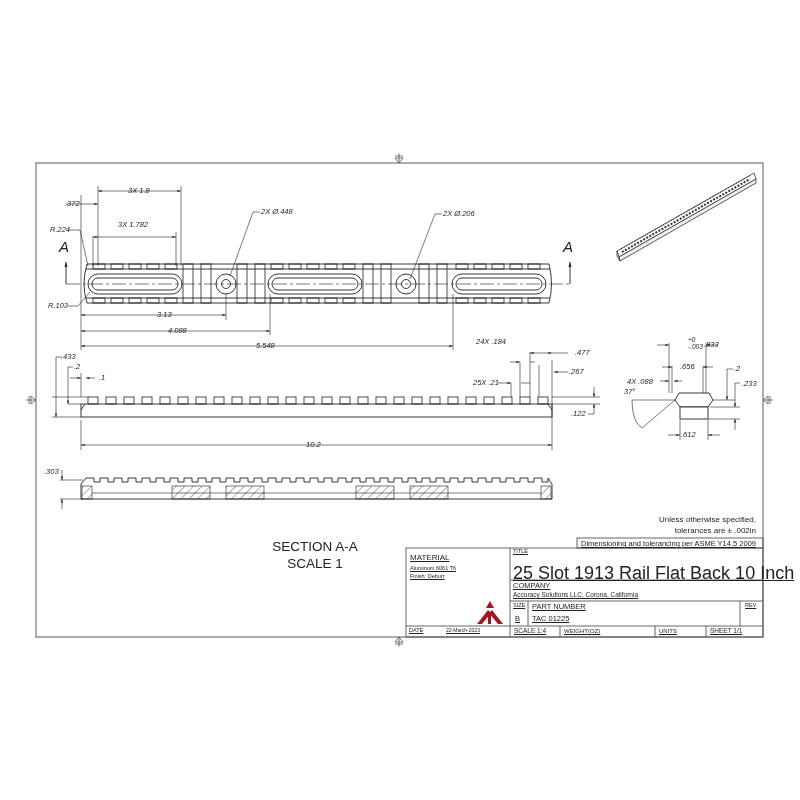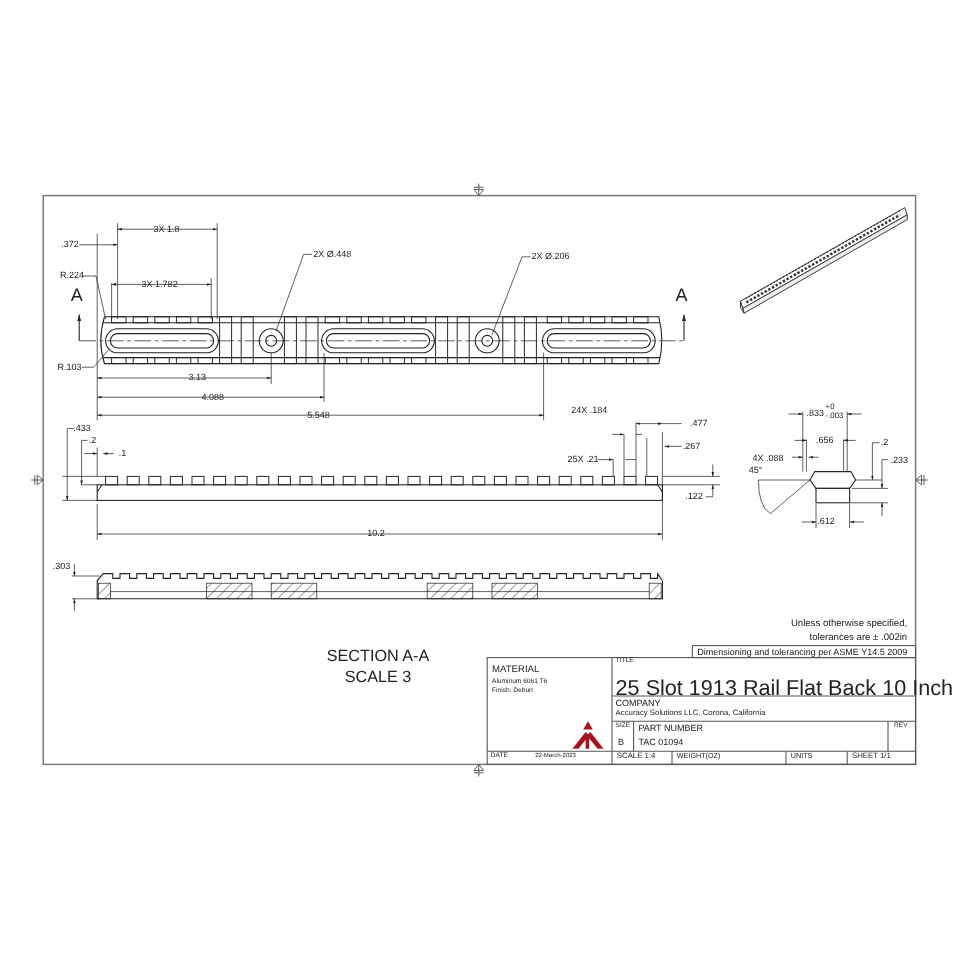--- a/index.html
+++ b/index.html
@@ -1,22 +1,22 @@
 <!DOCTYPE html>
 <html><head>
 <meta charset="utf-8">
 <style>
   html, body { margin: 0; padding: 0; background: #ffffff; }
   body { width: 800px; height: 800px; position: relative; overflow: hidden; font-family: "Liberation Sans", sans-serif; color: #222; }
   #drawing { position: absolute; left: 0; top: 0; width: 800px; height: 800px; }
-  .lbl { position: absolute; font-family: "Liberation Sans", sans-serif; font-size: 7.5px; color: #222; white-space: nowrap; line-height: 1; }
+  .lbl { position: absolute; font-family: "Liberation Sans", sans-serif; font-size: 7.5px; color: #222; white-space: nowrap; line-height: 1; font-style: italic; }
   .big { font-size: 15px; }
   .section-title { position: absolute; left: 255px; top: 538px; width: 120px; text-align: center; font-size: 13.5px; line-height: 17px; color: #222; }
   .note { position: absolute; right: 44px; top: 514px; text-align: right; font-size: 8px; line-height: 11px; color: #222; }
-  .tb { position: absolute; font-family: "Liberation Sans", sans-serif; color: #222; white-space: nowrap; line-height: 1; }
+  .tb { position: absolute; font-family: "Liberation Sans", sans-serif; color: #222; white-space: nowrap; line-height: 1; text-decoration: underline; }
 </style>
 </head>
 <body>
 
 <svg id="drawing" width="800" height="800" viewBox="0 0 800 800" xmlns="http://www.w3.org/2000/svg">
   <defs>
     <pattern id="hatch" patternUnits="userSpaceOnUse" width="6" height="6" patternTransform="rotate(45)">
       <line x1="0" y1="0" x2="0" y2="6" stroke="#333" stroke-width="0.8"></line>
     </pattern>
     <marker id="arr" viewBox="0 0 10 10" refX="10" refY="5" markerWidth="6" markerHeight="6" orient="auto-start-reverse">
@@ -274,23 +274,23 @@
 
   <g fill="#a8141c">
     <path d="M490,601 L494,608 L486,608 Z"></path>
     <path d="M477,624 L488,610 L491,613 L482,624 Z"></path>
     <path d="M503,624 L492,610 L489,613 L498,624 Z"></path>
     <path d="M488,613 L491,613 L491,624 L488,624 Z"></path>
   </g>
 </svg>
 
 <span class="lbl" style="left:128px;top:187px">3X 1.8</span>
-<span class="lbl" style="left:51px;top:200px">.372</span>
+<span class="lbl" style="left:65px;top:200px">.372</span>
 <span class="lbl" style="left:50px;top:226px">R.224</span>
-<span class="lbl" style="left:118px;top:233px">3X 1.782</span>
+<span class="lbl" style="left:118px;top:221px">3X 1.782</span>
 <span class="lbl" style="left:261px;top:208px">2X Ø.448</span>
 <span class="lbl" style="left:443px;top:210px">2X Ø.206</span>
 <span class="lbl big" style="left:59px;top:239px">A</span>
 <span class="lbl big" style="left:563px;top:239px">A</span>
 <span class="lbl" style="left:48px;top:302px">R.103</span>
 <span class="lbl" style="left:157px;top:311px">3.13</span>
 <span class="lbl" style="left:168px;top:327px">4.088</span>
 <span class="lbl" style="left:256px;top:342px">5.548</span>
 
 <span class="lbl" style="left:61px;top:353px">.433</span>
@@ -299,49 +299,49 @@
 <span class="lbl" style="left:476px;top:338px">24X .184</span>
 <span class="lbl" style="left:473px;top:379px">25X .21</span>
 <span class="lbl" style="left:575px;top:349px">.477</span>
 <span class="lbl" style="left:569px;top:368px">.267</span>
 <span class="lbl" style="left:571px;top:410px">.122</span>
 <span class="lbl" style="left:306px;top:441px">10.2</span>
 
 <span class="lbl" style="left:44px;top:468px">.303</span>
 <div class="section-title">
   <div>SECTION A-A</div>
-  <div>SCALE 3</div>
+  <div>SCALE 1</div>
 </div>
 
-<span class="lbl" style="left:672px;top:341px">.833</span>
+<span class="lbl" style="left:704px;top:341px">.833</span>
 <span class="lbl" style="left:688px;top:337px;font-size:6.5px">+0</span>
 <span class="lbl" style="left:688px;top:344px;font-size:6.5px">-.003</span>
 <span class="lbl" style="left:680px;top:363px">.656</span>
 <span class="lbl" style="left:627px;top:378px">4X .088</span>
-<span class="lbl" style="left:624px;top:388px">45°</span>
+<span class="lbl" style="left:624px;top:388px">37°</span>
 <span class="lbl" style="left:734px;top:365px">.2</span>
 <span class="lbl" style="left:742px;top:380px">.233</span>
 <span class="lbl" style="left:681px;top:431px">.612</span>
 
 <div class="note">
   <div>Unless otherwise specified,</div>
   <div>tolerances are ± .002in</div>
 </div>
 
 <span class="tb" style="left:581px;top:540px;font-size:7.5px">Dimensioning and tolerancing per ASME Y14.5 2009</span>
 <span class="tb" style="left:410px;top:554px;font-size:8px">MATERIAL</span>
 <span class="tb" style="left:410px;top:566px;font-size:5.5px">Aluminum 6061 T6</span>
 <span class="tb" style="left:410px;top:574px;font-size:5.5px">Finish: Deburr</span>
 <span class="tb" style="left:513px;top:549px;font-size:5.5px">TITLE</span>
 <span class="tb" style="left:513px;top:564px;font-size:18px">25 Slot 1913 Rail Flat Back 10 Inch</span>
 <span class="tb" style="left:513px;top:582px;font-size:7.5px">COMPANY</span>
 <span class="tb" style="left:513px;top:592px;font-size:6.5px">Accuracy Solutions LLC, Corona, California</span>
 <span class="tb" style="left:513px;top:603px;font-size:5.5px">SIZE</span>
 <span class="tb" style="left:515px;top:615px;font-size:7.5px">B</span>
 <span class="tb" style="left:532px;top:603px;font-size:7.5px">PART NUMBER</span>
-<span class="tb" style="left:532px;top:615px;font-size:7.5px">TAC 01094</span>
+<span class="tb" style="left:532px;top:615px;font-size:7.5px">TAC 01225</span>
 <span class="tb" style="left:745px;top:603px;font-size:5.5px">REV</span>
 <span class="tb" style="left:409px;top:628px;font-size:5.5px">DATE</span>
 <span class="tb" style="left:446px;top:628px;font-size:5px">22-March-2023</span>
 <span class="tb" style="left:514px;top:628px;font-size:6.5px">SCALE 1:4</span>
 <span class="tb" style="left:564px;top:628px;font-size:6px">WEIGHT(OZ)</span>
 <span class="tb" style="left:659px;top:628px;font-size:6px">UNITS</span>
 <span class="tb" style="left:710px;top:628px;font-size:6.5px">SHEET 1/1</span>
 
 </body></html>

